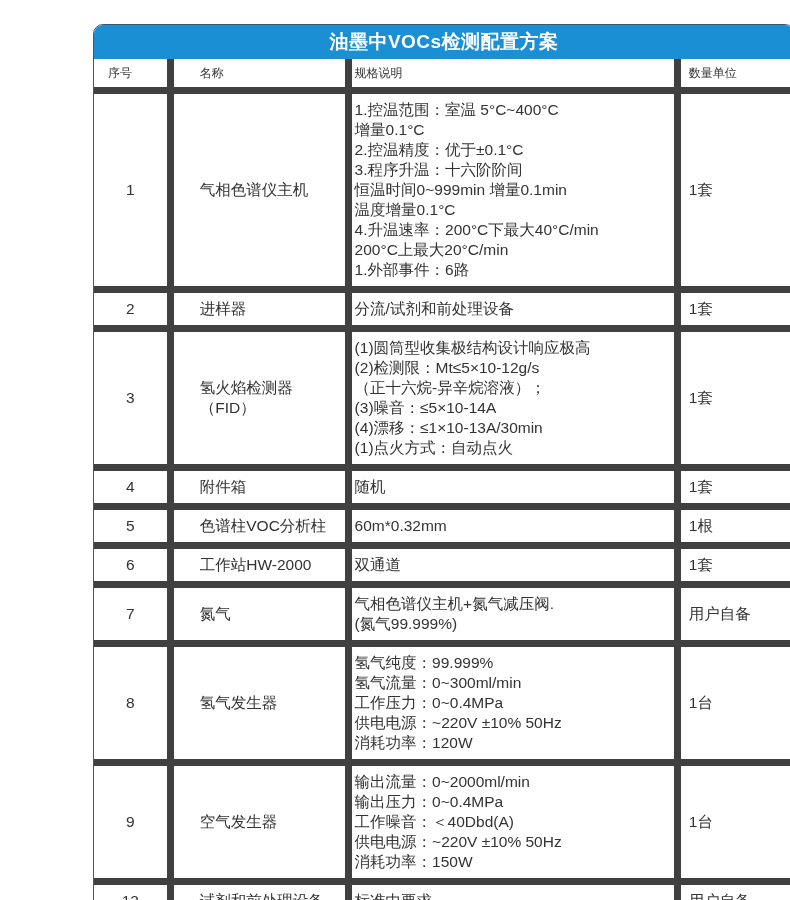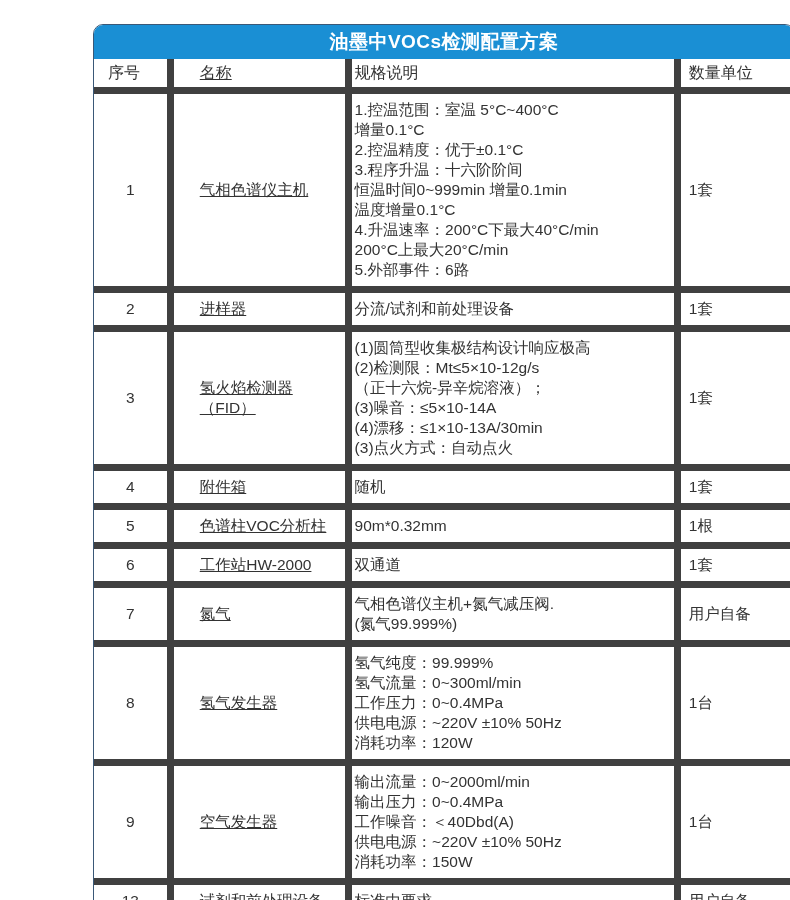--- a/index.html
+++ b/index.html
@@ -45,29 +45,29 @@
     vertical-align:middle;
     line-height:20px;
     padding:6px 8px;
     box-sizing:border-box;
     font-weight:normal;
     text-align:left;
   }
   
   tr th:first-child, tr td:first-child{border-left:none;}
   tr th:last-child, tr td:last-child{border-right:none;}
-  thead tr th{border-top:none;height:30px;padding:4px 8px;font-size:16px;}
+  thead tr th{border-top:none;height:30px;padding:4px 8px;font-size:12px;}
   tbody tr:last-child td{border-bottom:none;}
   col.c-no{width:66px;}
   col.c-name{width:154px;}
   col.c-spec{width:285px;}
   col.c-qty{width:101px;}
   td.no{text-align:center;}
   th.no{padding-left:14px;}
-  td.name, th.name{padding-left:26px;text-decoration:underline;}
+  td.name, th.name{padding-left:26px;}
   td.spec, th.spec{padding-left:3px;}
   td.qty, th.qty{}
   td.spec .spec-line{white-space:pre-wrap;}
   tbody td{height:34px;}
 </style>
 </head>
 <body>
 
 <div class="card">
   <div class="card-header">
@@ -94,58 +94,58 @@
           <td class="name">气相色谱仪主机</td>
           <td class="spec">
             <div class="spec-line">1.控温范围：室温 5°C~400°C</div>
             <div class="spec-line">增量0.1°C</div>
             <div class="spec-line">2.控温精度：优于±0.1°C</div>
             <div class="spec-line">3.程序升温：十六阶阶间</div>
             <div class="spec-line">恒温时间0~999min 增量0.1min</div>
             <div class="spec-line">温度增量0.1°C</div>
             <div class="spec-line">4.升温速率：200°C下最大40°C/min</div>
             <div class="spec-line">200°C上最大20°C/min</div>
-            <div class="spec-line">5.外部事件：6路</div>
+            <div class="spec-line">1.外部事件：6路</div>
           </td>
           <td class="qty">1套</td>
         </tr>
         <tr>
           <td class="no">2</td>
           <td class="name">进样器</td>
           <td class="spec">
             <div class="spec-line">分流/试剂和前处理设备</div>
           </td>
           <td class="qty">1套</td>
         </tr>
         <tr>
           <td class="no">3</td>
           <td class="name">氢火焰检测器（FID）</td>
           <td class="spec">
             <div class="spec-line">(1)圆筒型收集极结构设计响应极高</div>
             <div class="spec-line">(2)检测限：Mt≤5×10-12g/s</div>
             <div class="spec-line">（正十六烷-异辛烷溶液）；</div>
             <div class="spec-line">(3)噪音：≤5×10-14A</div>
             <div class="spec-line">(4)漂移：≤1×10-13A/30min</div>
-            <div class="spec-line">(3)点火方式：自动点火</div>
+            <div class="spec-line">(1)点火方式：自动点火</div>
           </td>
           <td class="qty">1套</td>
         </tr>
         <tr>
           <td class="no">4</td>
           <td class="name">附件箱</td>
           <td class="spec">
             <div class="spec-line">随机</div>
           </td>
           <td class="qty">1套</td>
         </tr>
         <tr>
           <td class="no">5</td>
           <td class="name">色谱柱VOC分析柱</td>
           <td class="spec">
-            <div class="spec-line">90m*0.32mm</div>
+            <div class="spec-line">60m*0.32mm</div>
           </td>
           <td class="qty">1根</td>
         </tr>
         <tr>
           <td class="no">6</td>
           <td class="name">工作站HW-2000</td>
           <td class="spec">
             <div class="spec-line">双通道</div>
           </td>
           <td class="qty">1套</td>

